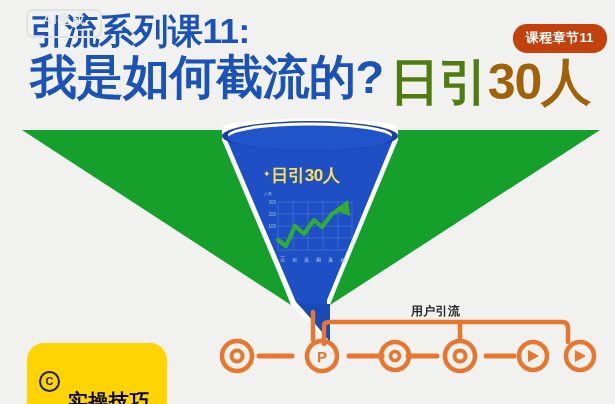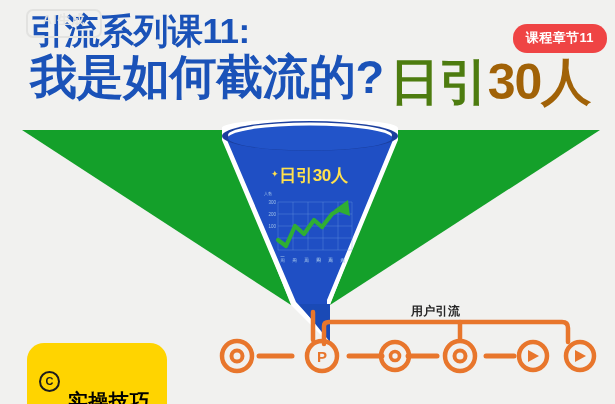--- a/index.html
+++ b/index.html
@@ -35,21 +35,21 @@
   .big{
     font-size:50px;font-weight:900;line-height:0.96;
     letter-spacing:-1px;margin-left:6px;position:relative;top:3px;
   }
   .big .g{color:#4d7c0f;}
   .big .b{color:#a16207;}
 
   
   .chapter-badge{
     position:absolute;right:8px;top:24px;z-index:9;
-    background:#ef4444;color:#fff;
+    background:#c2410c;color:#fff;
     padding:5px 13px 6px;border-radius:14px;
     font-size:13px;font-weight:800;letter-spacing:0.4px;
     white-space:nowrap;
   }
 
   
   .funnel-art{position:absolute;left:0;top:118px;width:615px;height:230px;z-index:3;}
 
   
   .mini-chart{
@@ -66,21 +66,20 @@
   .mc-xtick{
     position:absolute;bottom:-1px;color:#9fc0e8;font-size:4.5px;
     writing-mode:vertical-rl;
   }
 
   
   .funnel-caption{
     position:absolute;left:263px;top:164px;z-index:6;
     color:#ffe14d;font-size:17px;font-weight:900;letter-spacing:-0.3px;
     white-space:nowrap;
-    margin-left:8px;
   }
   .caption-mark{
     display:inline-block;color:#ffe14d;font-size:9px;
     transform:translateY(-4px);margin-right:1px;
   }
 
   
   .flow{position:absolute;left:0;top:296px;width:615px;height:108px;z-index:4;}
   .flow-label{
     position:absolute;left:411px;top:303px;z-index:6;

